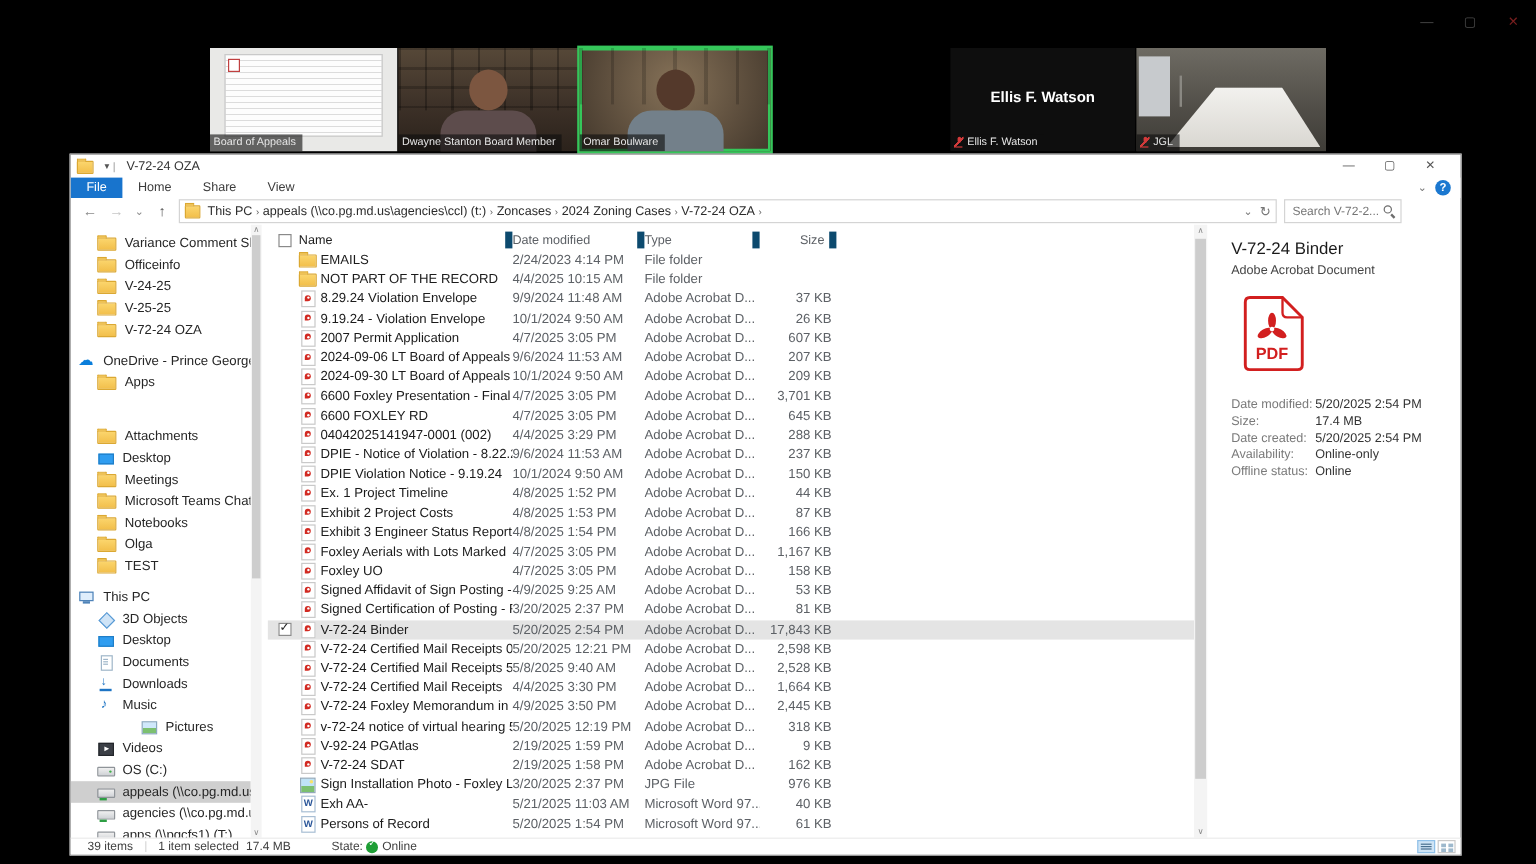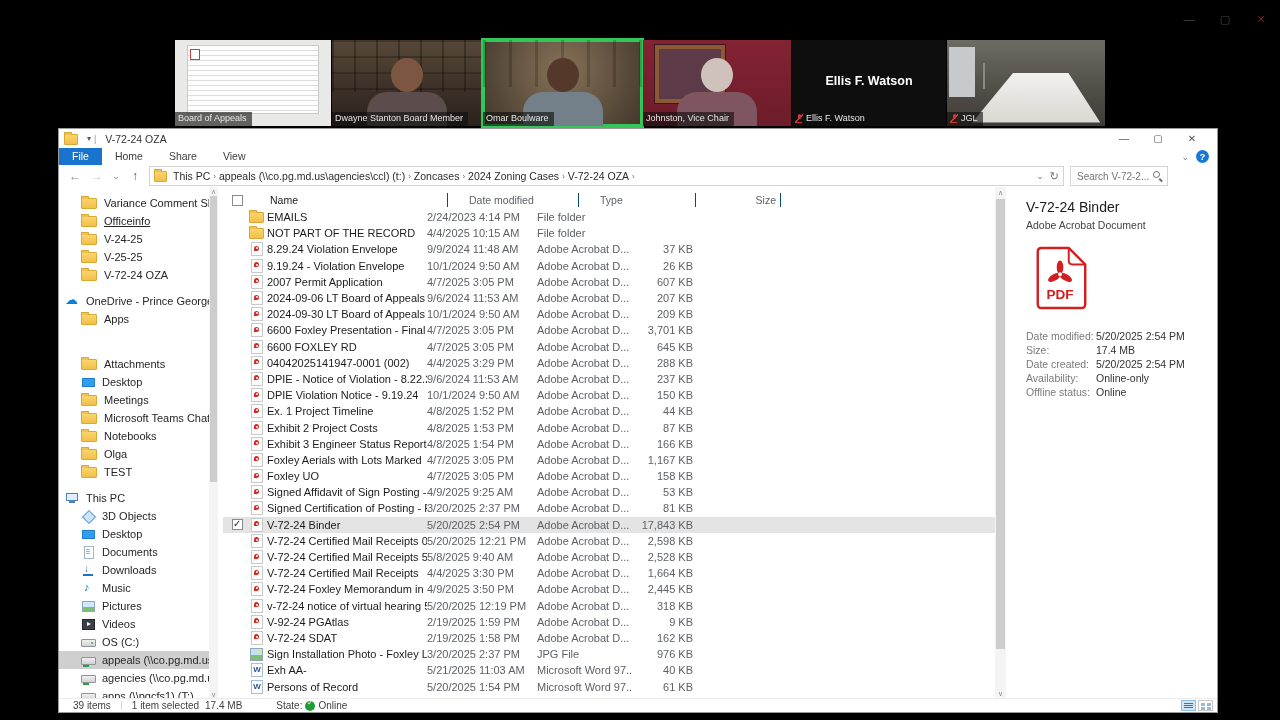--- a/index.html
+++ b/index.html
@@ -117,21 +117,21 @@
   .ic-videos::after{content:'';position:absolute;left:6px;top:3.5px;border-left:4px solid #fff;border-top:2.5px solid transparent;border-bottom:2.5px solid transparent;}
   .ic-drive::before,.ic-netdrive::before{content:'';position:absolute;left:0;top:3px;width:13px;height:6px;background:linear-gradient(#f0f0f0,#cfd2d6);border:1px solid #8f9499;border-radius:1px;}
   .ic-drive::after{content:'';position:absolute;right:2px;top:5.5px;width:2px;height:2px;background:#3fae49;border-radius:50%;}
   .ic-netdrive::after{content:'';position:absolute;left:2px;bottom:-1px;width:6px;height:2px;background:#2e9e44;}
   .ic-network::before{content:'';position:absolute;left:2px;top:0;width:10px;height:10px;border-radius:50%;background:radial-gradient(circle at 35% 35%,#bfe0f7,#2f86c9);border:1px solid #23679c;}
   .ic-cube::before{content:'';position:absolute;left:3px;top:2px;width:8px;height:8px;background:#cfe4f7;border:1px solid #5a9bd5;transform:rotate(45deg);}
 
   
   .files{position:absolute;left:164px;top:0;width:772px;bottom:0;overflow:hidden;}
   .fhead{display:flex;align-items:center;height:18px;margin-top:4px;color:#444;font-size:10.5px;}
-  .fhead .hcell{border-right:1px solid #0c4a6e;height:14px;line-height:14px;box-sizing:border-box;margin-left:21px;}
+  .fhead .hcell{border-right:6px solid #0c4a6e;height:14px;line-height:14px;box-sizing:border-box;}
   .frow{display:flex;align-items:center;height:16.2px;font-size:11px;}
   .frow.sel{background:#e4e4e4;}
   .c-check{width:26px;display:flex;justify-content:flex-start;padding-left:9px;box-sizing:border-box;flex:none;}
   .c-icon{width:18px;flex:none;display:flex;align-items:center;}
   .c-name{width:160px;flex:none;white-space:nowrap;overflow:hidden;color:#1b1b1b;}
   .c-date{width:110px;flex:none;white-space:nowrap;overflow:hidden;color:#5d6166;}
   .c-type{width:96px;flex:none;white-space:nowrap;overflow:hidden;color:#5d6166;}
   .c-size{width:64px;flex:none;text-align:right;color:#5d6166;padding-right:4px;box-sizing:border-box;}
   .cb{position:relative;width:11px;height:11px;border:1px solid #8a8a8a;background:#fff;box-sizing:border-box;flex:none;}
   .cb.checked::before{content:'✓';position:absolute;left:0;top:-2px;font-size:10px;color:#222;}
@@ -181,26 +181,20 @@
       <div class="tile scene-dwayne" style="left: 332px; width: 150px;">
         <div class="p"></div>
         <div class="vlabel">
           <span>Dwayne Stanton  Board Member</span>
         </div>
       </div>
       <div class="tile scene-omar active" style="left: 483px; width: 159px;">
         <div class="p"></div>
         <div class="vlabel">
           <span>Omar Boulware</span>
-        </div>
-      </div>
-      <div class="tile scene-johnston" style="left: 643px; width: 148px;">
-        <div class="p"></div>
-        <div class="vlabel">
-          <span>Johnston,  Vice Chair</span>
         </div>
       </div>
       <div class="tile scene-ellis" style="left: 792px; width: 154px;">
         <div class="center-name">Ellis F. Watson</div>
         <div class="vlabel">
           <span class="mic"></span>
           <span>Ellis F. Watson</span>
         </div>
       </div>
       <div class="tile scene-jgl" style="left: 947px; width: 158px;">
@@ -265,21 +259,21 @@
         <span class="mag"></span>
       </div>
     </div>
 
     <div class="content">
       <div class="nav" id="nav">
           <div class="nitem" style="padding-left: 22px;">
             <span class="si ic-folder"></span>
             <span>Variance Comment Shee</span>
           </div>
-          <div class="nitem" style="padding-left: 22px; text-decoration: underline;">
+          <div class="nitem" style="padding-left: 22px;">
             <span class="si ic-folder"></span>
             <span>Officeinfo</span>
           </div>
           <div class="nitem" style="padding-left: 22px;">
             <span class="si ic-folder"></span>
             <span>V-24-25</span>
           </div>
           <div class="nitem" style="padding-left: 22px;">
             <span class="si ic-folder"></span>
             <span>V-25-25</span>
@@ -341,21 +335,21 @@
             <span>Documents</span>
           </div>
           <div class="nitem" style="padding-left: 22px;">
             <span class="si ic-download"></span>
             <span>Downloads</span>
           </div>
           <div class="nitem" style="padding-left: 22px;">
             <span class="si ic-music"></span>
             <span>Music</span>
           </div>
-          <div class="nitem" style="padding-left: 22px;">
+          <div class="nitem" style="padding-left: 22px; margin-left: 36px;">
             <span class="si ic-pictures"></span>
             <span>Pictures</span>
           </div>
           <div class="nitem" style="padding-left: 22px;">
             <span class="si ic-videos"></span>
             <span>Videos</span>
           </div>
           <div class="nitem" style="padding-left: 22px;">
             <span class="si ic-drive"></span>
             <span>OS (C:)</span>

